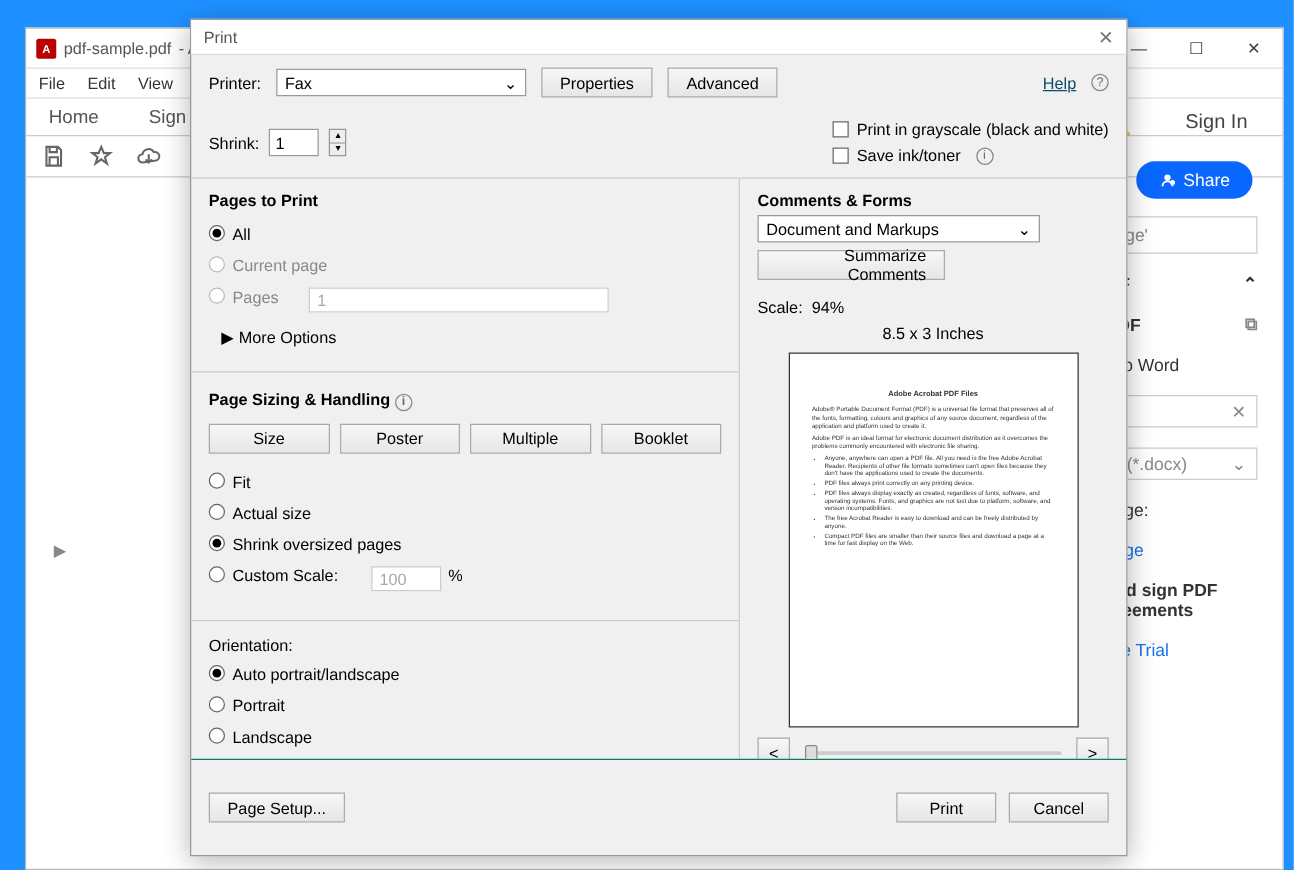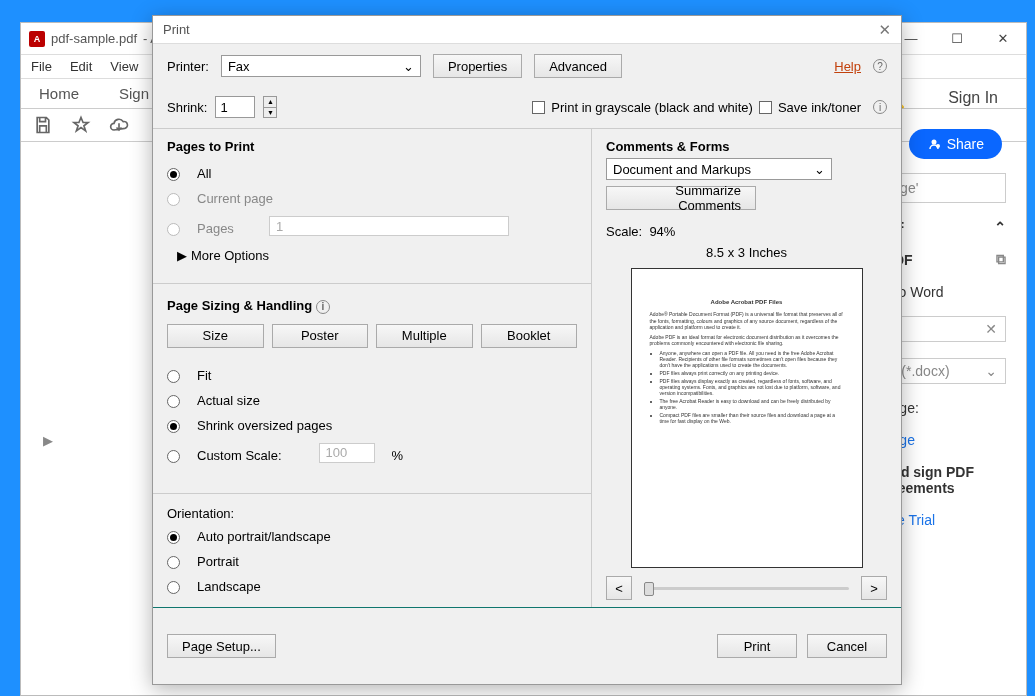--- a/index.html
+++ b/index.html
@@ -32,28 +32,28 @@
 .lbl { color: #000; }
 .sel { background: #fff; border: 1px solid #999; padding: 3px 6px; height: 22px; display: flex; align-items: center; justify-content: space-between; }
 .sel.printer { width: 200px; }
 .btn { background: linear-gradient(#f7f7f7,#e6e6e6); border: 1px solid #aaa; padding: 4px 14px; height: 24px; display: flex; align-items: center; text-align: right; }
 .num { width: 40px; height: 22px; background: #fff; border: 1px solid #999; padding: 0 4px; display: flex; align-items: center; }
 .spin { display: flex; flex-direction: column; border: 1px solid #999; height: 22px; width: 14px; }
 .spin div { flex: 1; display: flex; align-items: center; justify-content: center; font-size: 7px; background: #eee; border-bottom: 1px solid #999; }
 .spin div:last-child { border-bottom: 0; }
 .chk-row { display: flex; align-items: center; gap: 6px; }
 .chk { width: 13px; height: 13px; border: 1px solid #666; background: #fff; }
-.help { color: #c2410c; text-decoration: underline; margin-left: auto; }
+.help { color: #0c4a6e; text-decoration: underline; margin-left: auto; }
 .help-ic { width: 14px; height: 14px; border: 1px solid #888; border-radius: 50%; display: inline-flex; align-items: center; justify-content: center; font-size: 10px; color: #666; }
 
 .dlg-body { display: flex; flex: 1; overflow: hidden; border-top: 1px solid #ccc; }
 .col-l { width: 438px; padding: 8px 14px; display: flex; flex-direction: column; gap: 6px; }
 .col-r { flex: 1; padding: 8px 14px; border-left: 1px solid #ccc; }
 .grp-h { font-weight: bold; margin-top: 2px; margin-bottom: 4px; }
-.radio-row { display: flex; align-items: flex-end; gap: 17px; margin: 2px 0; color: #000; }
+.radio-row { display: flex; align-items: flex-start; gap: 6px; margin: 2px 0; color: #000; }
 .radio-row.dis { color: #888; }
 .radio { width: 13px; height: 13px; border: 1px solid #666; border-radius: 50%; background: #fff; display: flex; align-items: center; justify-content: center; }
 .radio.dis { border-color: #bbb; }
 .radio .dot { width: 7px; height: 7px; background: #000; border-radius: 50%; }
 .txt { background: #fff; border: 1px solid #999; padding: 2px 6px; height: 20px; display: flex; align-items: center; }
 .txt.dis { border-color: #ccc; color: #aaa; }
 .more { display: flex; align-items: center; gap: 4px; margin: 4px 0 8px 10px; }
 .btn-row { display: flex; gap: 8px; }
 .btn-row .btn { flex: 1; justify-content: center; }
 .divider { border-top: 1px solid #ccc; margin: 6px -14px; }
@@ -164,21 +164,21 @@
     <span class="help-ic">?</span>
 
     <div style="width:100%;display:flex;align-items:center;gap:8px;margin-top:6px">
       <span class="lbl">Shrink:</span>
       <div class="num">1</div>
       <div class="spin">
           <div>▲</div>
           <div>▼</div>
         </div>
       <div style="flex:1"></div>
-      <div style="display:flex;flex-direction:row;gap:6px;margin-left:90px">
+      <div style="display:flex;flex-direction:column;gap:6px;margin-left:90px">
         <div class="chk-row">
           <div class="chk"></div>
           <span>Print in grayscale (black and white)</span>
         </div>
         <div class="chk-row">
           <div class="chk"></div>
           <span>Save ink/toner</span>
           <span class="help-ic" style="margin-left:6px">i</span>
         </div>
       </div>

